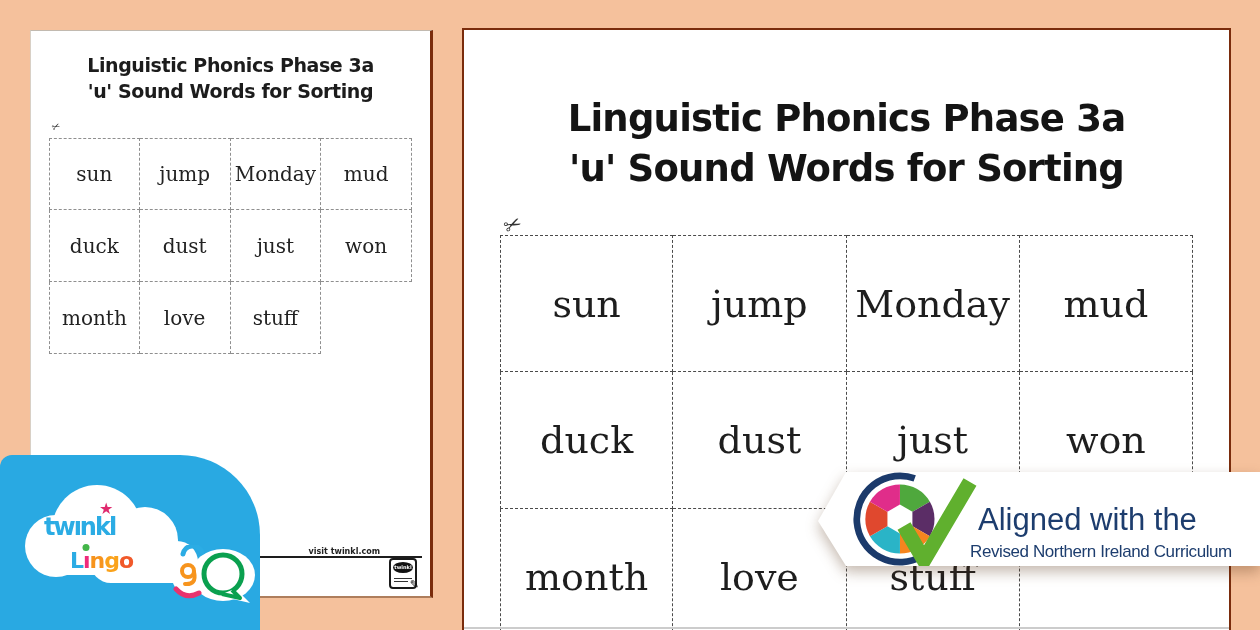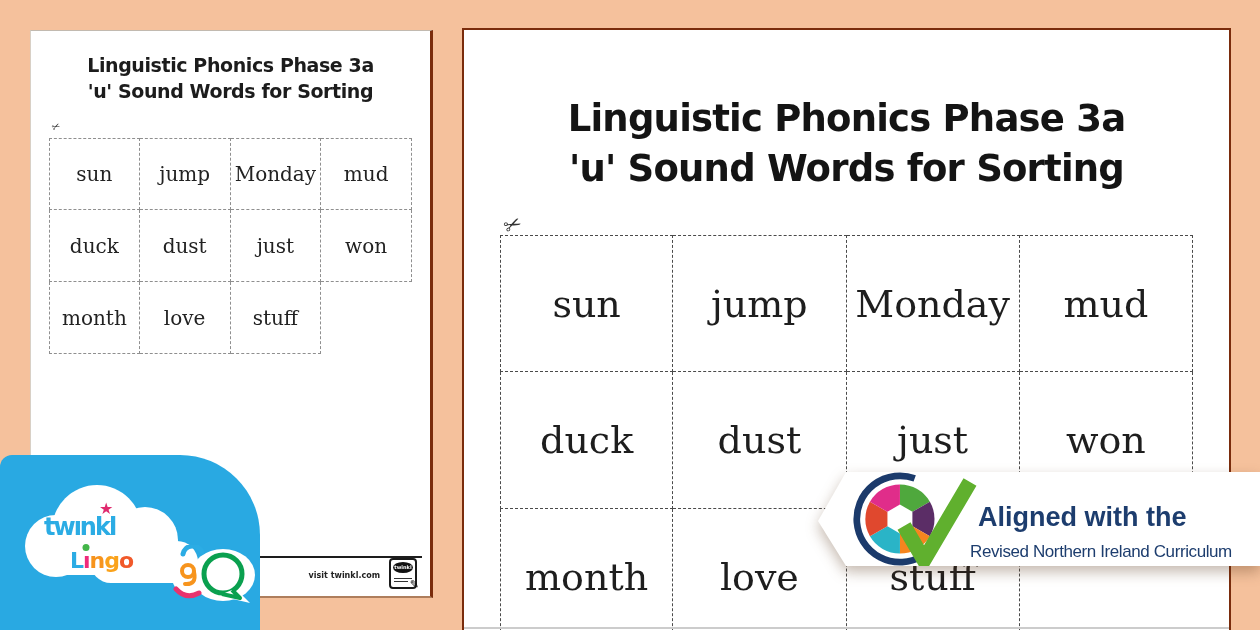--- a/index.html
+++ b/index.html
@@ -21,21 +21,21 @@
     grid-template-columns:repeat(4,1fr);grid-auto-rows:72px;}
   .grid-small .cell{display:flex;align-items:center;justify-content:center;
     border-right:1px dashed #8f8f8f;border-bottom:1px dashed #8f8f8f;
     font-family:"DejaVu Serif", serif;font-size:20px;color:#222;}
   .grid-small .cell.r0{border-top:1px dashed #8f8f8f;}
   .grid-small .cell.c0{border-left:1px dashed #8f8f8f;}
   .grid-small .cell.empty{border:none;}
   .scissors-small{position:absolute;left:21px;top:90px;font-size:10px;color:#333;
     transform:rotate(-25deg);}
   .footer-line{position:absolute;left:14px;right:8px;top:525px;height:2px;background:#1d1d1d;}
-  .visit-text{position:absolute;right:50px;top:540px;font-size:8px;font-weight:bold;color:#222;}
+  .visit-text{position:absolute;right:50px;top:516px;font-size:8px;font-weight:bold;color:#222;}
   .stamp{position:absolute;right:13px;top:527px;width:28px;height:31px;border:2px solid #1a1a1a;
     border-radius:4px;background:#fff;}
   .stamp .cloud-mini{position:absolute;left:2px;top:2px;width:20px;height:11px;background:#111;
     border-radius:50%;color:#fff;font-size:5px;font-weight:bold;text-align:center;line-height:11px;}
   .stamp .ln{position:absolute;left:3px;height:1px;background:#333;}
   .stamp .pencil-icon{position:absolute;right:-4px;bottom:-4px;font-size:11px;color:#111;}
 
   
   .page-large{position:absolute;left:462px;top:28px;width:769px;height:640px;background:#fff;
     border:2px solid #7a2c0c;z-index:1;}
@@ -54,21 +54,21 @@
   .page-edge-line{position:absolute;left:0;top:597px;width:100%;height:2px;background:#cccccc;}
 
   
   .badge{position:absolute;left:818px;top:472px;width:442px;height:94px;background:#fff;z-index:8;
     clip-path:polygon(0 52%,28px 0,100% 0,100% 100%,28px 100%);}
   .badge-wrap{position:absolute;left:0;top:0;width:1260px;height:630px;pointer-events:none;
     filter:drop-shadow(0 6px 7px rgba(90,55,25,0.35));z-index:8;}
   .badge .aperture{position:absolute;left:32px;top:-1px;}
   .badge .checkmark{position:absolute;left:78px;top:2px;}
   .badge .line1{position:absolute;left:160px;top:30px;width:272px;
-    font-family:"Liberation Sans", sans-serif;font-weight:bold;font-size:27px;color:var(--navy);}
+    font-family:"Liberation Sans", sans-serif;font-weight:normal;font-size:31px;color:var(--navy);}
   .badge .line2{position:absolute;left:152px;top:70px;width:286px;
     font-family:"Liberation Sans", sans-serif;font-size:17px;letter-spacing:-0.4px;color:var(--navy);}
 
   
   .lingo-card{position:absolute;left:0;top:455px;width:260px;height:180px;background:var(--card);
     border-radius:12px 80px 0 0;z-index:9;}
   .cloud-part{position:absolute;background:#fff;border-radius:50%;}
   .cloud-rect{position:absolute;background:#fff;border-radius:24px;}
   .brand-text{position:absolute;left:44px;top:58px;font-size:24px;font-weight:bold;
     color:var(--brandblue);letter-spacing:-2px;}

